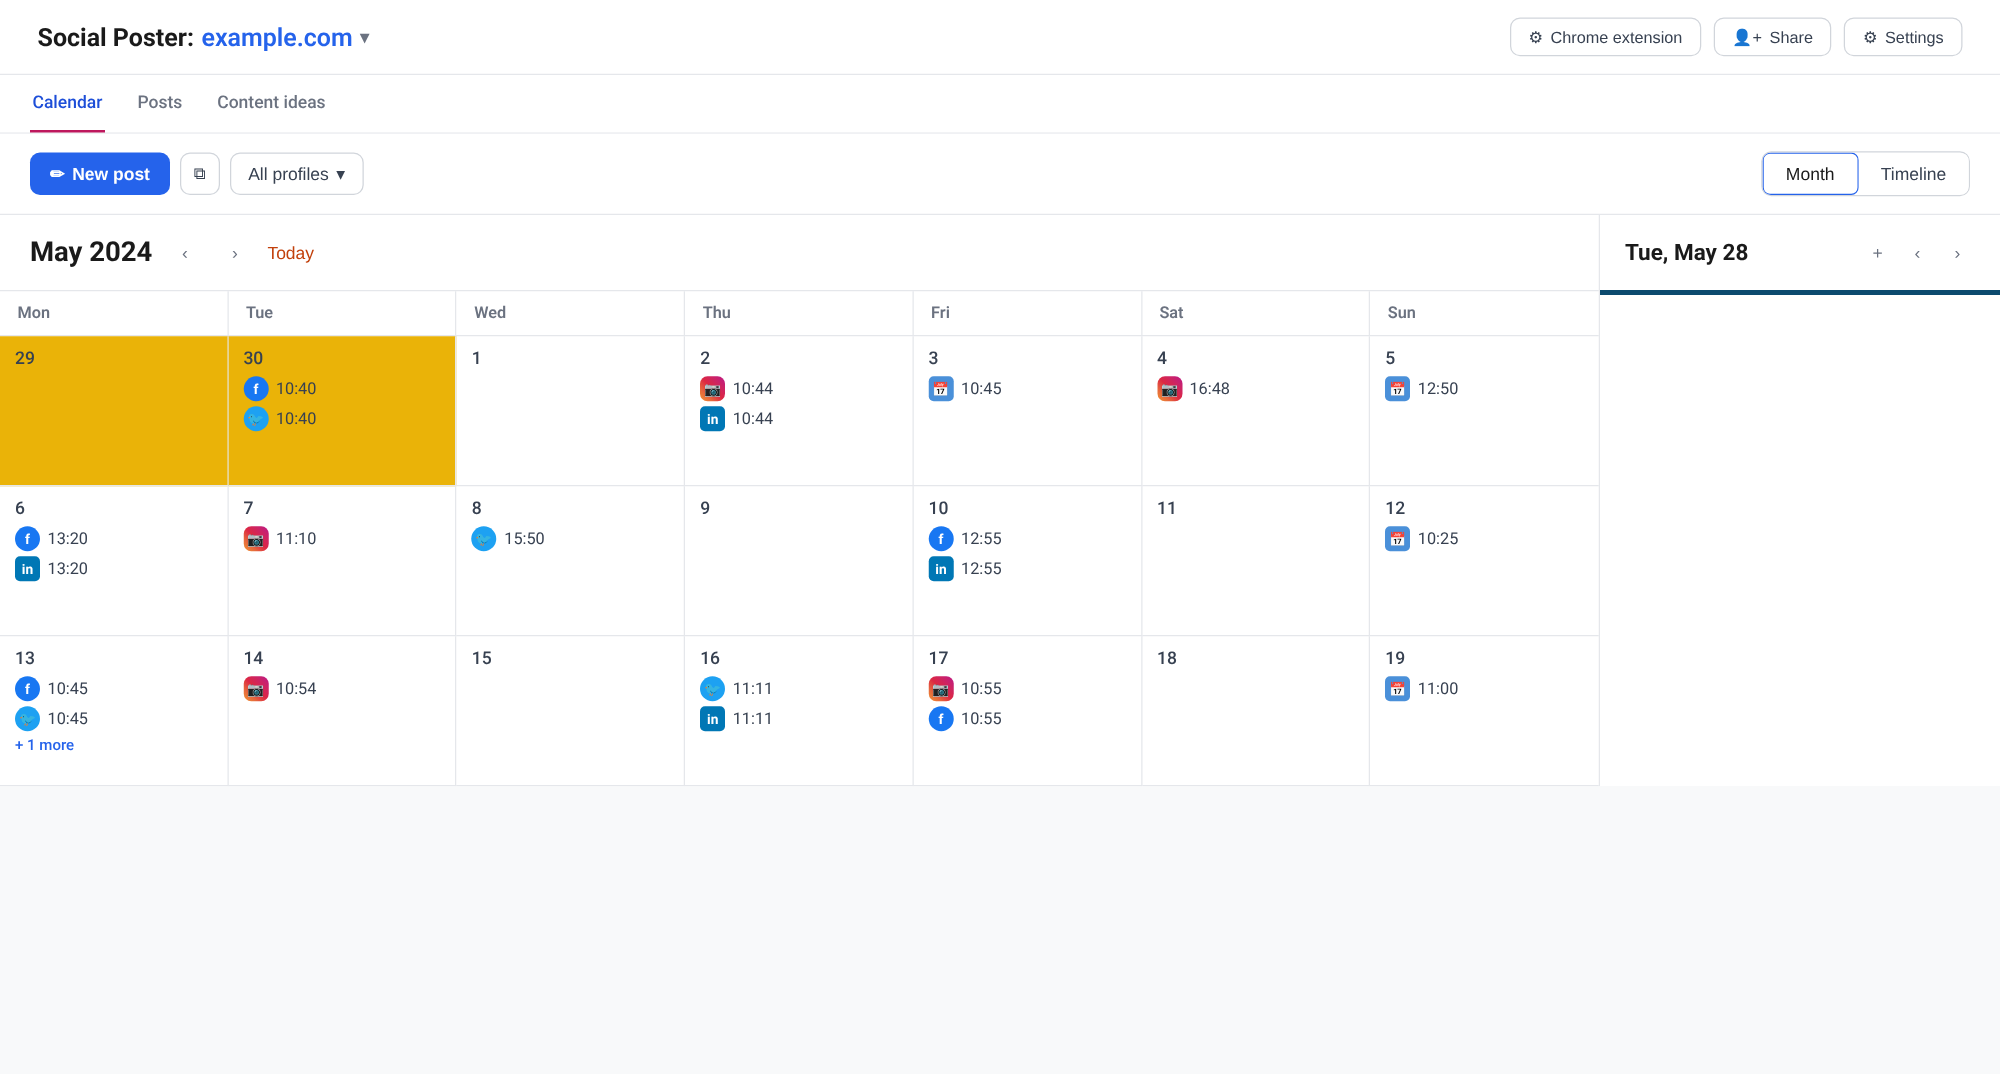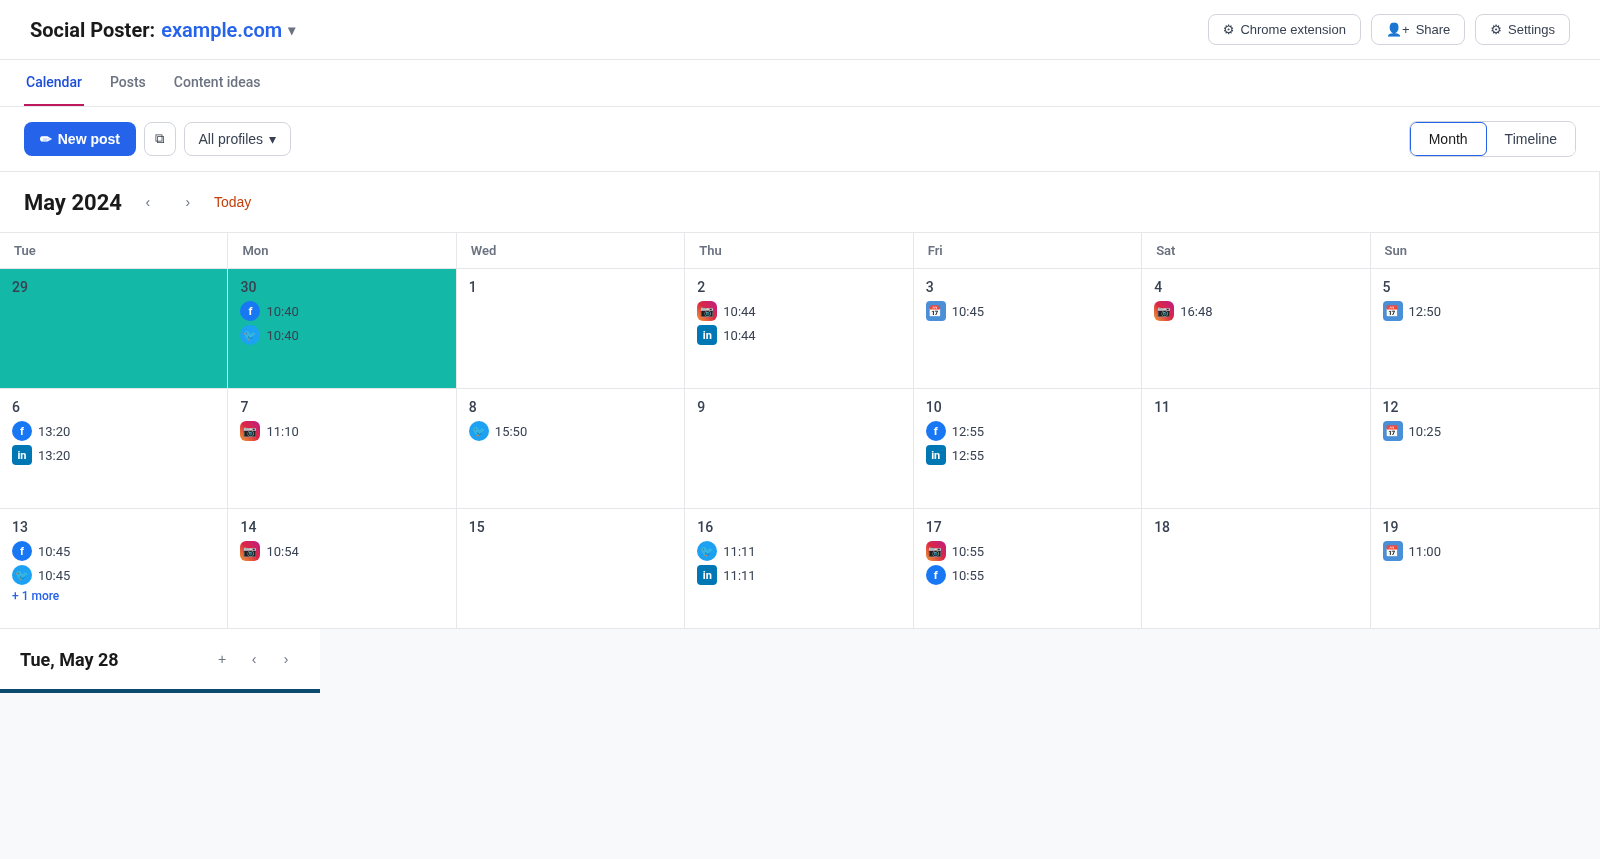--- a/index.html
+++ b/index.html
@@ -22,40 +22,40 @@
     .toolbar { background: #fff; padding: 14px 24px; display: flex; align-items: center; justify-content: space-between; border-bottom: 1px solid #e5e7eb; }
     .toolbar-left { display: flex; align-items: center; gap: 8px; }
     .btn-new-post { background: #2563eb; color: #fff; border: none; border-radius: 8px; padding: 9px 16px; font-size: 14px; font-weight: 600; cursor: pointer; display: flex; align-items: center; gap: 6px; }
     .btn-icon-only { background: #fff; border: 1px solid #d1d5db; border-radius: 8px; padding: 8px 10px; cursor: pointer; color: #374151; }
     .btn-profiles { background: #fff; border: 1px solid #d1d5db; border-radius: 8px; padding: 8px 14px; cursor: pointer; font-size: 14px; color: #374151; display: flex; align-items: center; gap: 6px; font-weight: 500; }
     .toolbar-right { display: flex; align-items: center; border: 1px solid #d1d5db; border-radius: 8px; overflow: hidden; }
     .view-btn { padding: 8px 18px; font-size: 14px; cursor: pointer; background: #fff; border: none; color: #374151; font-weight: 500; }
     .view-btn.active { background: #fff; border: 1px solid #2563eb; color: #1a1a1a; font-weight: 400; border-radius: 6px; }
 
     
-    .calendar-layout { display: flex; background: #f8f9fa; flex-direction: column; }
+    .calendar-layout { display: flex; background: #f8f9fa; }
     .calendar-main { flex: 1; background: #fff; border-right: 1px solid #e5e7eb; }
     .calendar-sidebar { width: 320px; background: #fff; }
 
     
     .cal-header { padding: 16px 24px; display: flex; align-items: center; gap: 12px; border-bottom: 1px solid #e5e7eb; }
     .cal-title { font-size: 22px; font-weight: 700; }
     .nav-arrow { width: 28px; height: 28px; border: none; background: transparent; cursor: pointer; border-radius: 50%; display: flex; align-items: center; justify-content: center; color: #6b7280; font-size: 14px; }
     .today-btn { font-size: 14px; color: #c2410c; cursor: pointer; background: none; border: none; font-weight: 500; }
 
     
     .day-headers { display: grid; grid-template-columns: repeat(7, 1fr); border-bottom: 1px solid #e5e7eb; }
     .day-header { padding: 10px 14px; font-size: 13px; font-weight: 600; color: #6b7280; border-right: 1px solid #e5e7eb; }
     .day-header:last-child { border-right: none; }
 
     
     .cal-grid { display: grid; grid-template-columns: repeat(7, 1fr); }
     .cal-cell { border-right: 1px solid #e5e7eb; border-bottom: 1px solid #e5e7eb; padding: 10px 12px; min-height: 120px; vertical-align: top; }
     .cal-cell:nth-child(7n) { border-right: none; }
-    .cal-cell.other-month { background: #14b8a6; }
+    .cal-cell.other-month { background: #eab308; }
     .day-num { font-size: 14px; font-weight: 500; color: #374151; margin-bottom: 6px; }
 
     
     .post-item { display: flex; align-items: center; gap: 6px; margin-bottom: 4px; font-size: 13px; color: #374151; }
     .post-icon { width: 20px; height: 20px; border-radius: 50%; display: flex; align-items: center; justify-content: center; font-size: 11px; font-weight: 700; flex-shrink: 0; }
     .icon-fb { background: #1877f2; color: #fff; }
     .icon-tw { background: #1da1f2; color: #fff; }
     .icon-ig { background: linear-gradient(45deg, #f09433, #e6683c, #dc2743, #cc2366, #bc1888); color: #fff; border-radius: 6px; }
     .icon-li { background: #0077b5; color: #fff; border-radius: 4px; }
     .icon-cal { background: #4a90d9; color: #fff; border-radius: 4px; }
@@ -123,22 +123,22 @@
   <div class="calendar-main">
 
     <div class="cal-header">
       <span class="cal-title">May 2024</span>
       <button class="nav-arrow">‹</button>
       <button class="nav-arrow">›</button>
       <button class="today-btn">Today</button>
     </div>
 
     <div class="day-headers">
+      <div class="day-header">Mon</div>
       <div class="day-header">Tue</div>
-      <div class="day-header">Mon</div>
       <div class="day-header">Wed</div>
       <div class="day-header">Thu</div>
       <div class="day-header">Fri</div>
       <div class="day-header">Sat</div>
       <div class="day-header">Sun</div>
     </div>
 
     <div class="cal-grid" id="cal-grid">
         <div class="cal-cell other-month">
           <div class="day-num">29</div>

